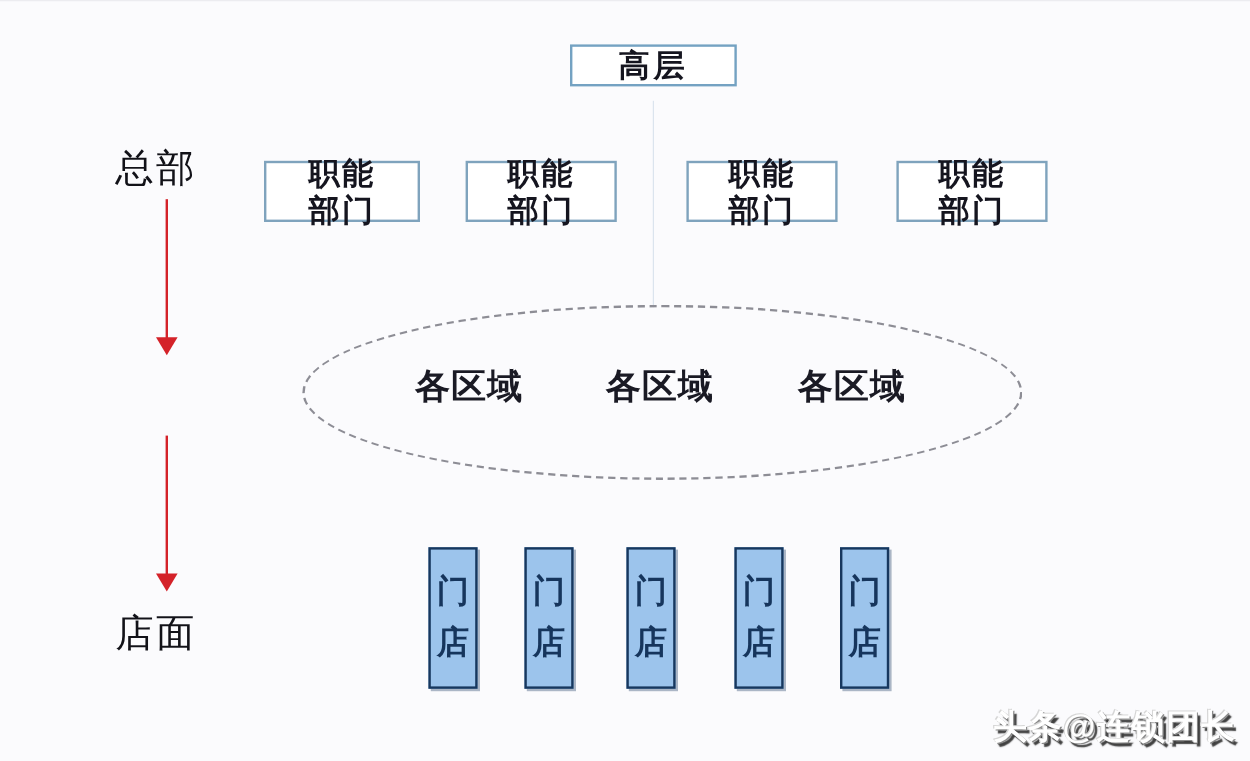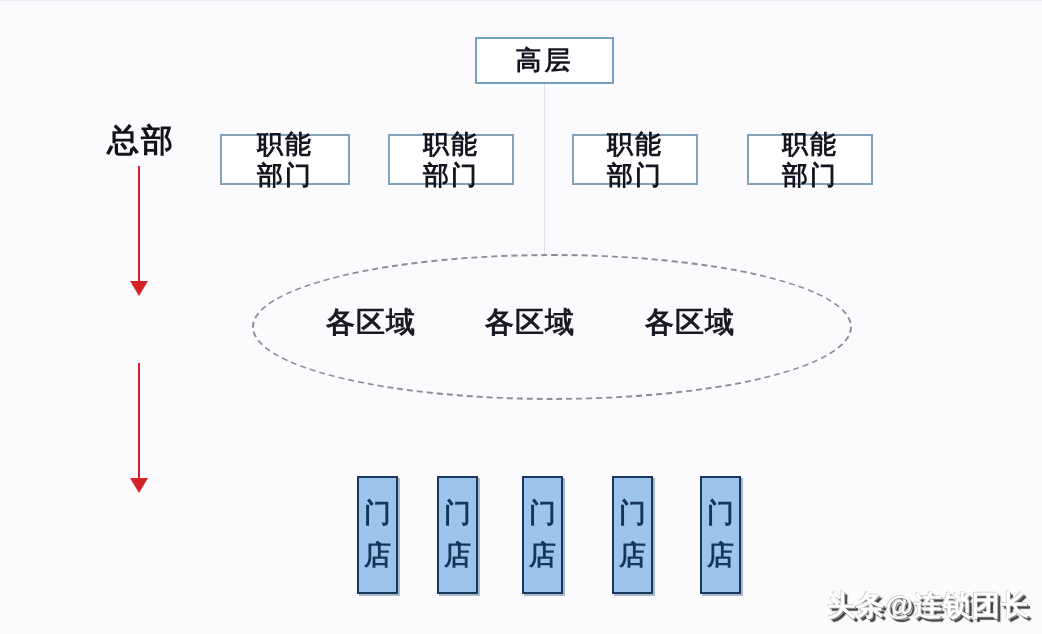--- a/index.html
+++ b/index.html
@@ -12,23 +12,23 @@
     width:1042px;height:634px;
     background:#fbfbfd;
     overflow:hidden;
     border-top:1px solid #ececf0;
     border-bottom:1px solid #e4e4e8;
   }
   
   .level-label{
     position:absolute;
     width:90px;
-    text-align:center;
+    text-align:left;
     font-size:32px;
-    font-weight:bold;
+    font-weight:normal;
     color:#121218;
     letter-spacing:2px;
   }
   
   .v-arrow{
     position:absolute;
     width:18px;
   }
   .v-arrow .shaft{
     position:absolute;
@@ -49,21 +49,21 @@
     position:absolute;
     background:#ffffff;
     border:2px solid #7fa3bd;
     display:flex;
     align-items:center;
     justify-content:center;
     box-sizing:border-box;
   }
   .top-box{
     left:475px;top:36px;
-    width:139px;height:47px;
+    width:139px;height:35px;
     border-color:#74a2c2;
     font-size:26px;font-weight:bold;color:#15151f;
     letter-spacing:3px;
   }
   .func-box{
     top:133px;height:51px;
     overflow:visible;
   }
   .func-text{
     font-size:26px;font-weight:bold;color:#15151f;
@@ -84,37 +84,36 @@
     left:252px;top:253px;
     width:600px;height:146px;
     border:2px dashed #8d8d95;
     border-radius:50%;
     box-sizing:border-box;
   }
   .region-label{
     position:absolute;
     top:302px;
     width:110px;
-    text-align:left;
+    text-align:right;
     font-size:29px;font-weight:bold;color:#1a1a24;
     letter-spacing:1px;
   }
   
   .store-box{
     position:absolute;
     top:455px;
     width:41px;height:118px;
     background:#9cc4ec;
     border:2px solid #17375e;
     box-shadow:2px 2px 0 rgba(23,55,94,0.35);
     box-sizing:border-box;
     display:flex;
     align-items:center;
     justify-content:center;
-    margin-top:20px;
   }
   .store-text{
     width:1em;
     font-size:27px;font-weight:bold;color:#16355c;
     line-height:1.55;
     word-break:break-all;
     text-align:center;
   }
   
   .watermark{
@@ -139,20 +138,21 @@
     <div class="shaft" style="height:116px;"></div>
     <div class="head"></div>
   </div>
 
 
   <div class="v-arrow" style="left:130px;top:362px;height:130px;">
     <div class="shaft" style="height:116px;"></div>
     <div class="head"></div>
   </div>
 
+  <div class="level-label" style="left:96px;top:505px;">店面</div>
 
   <div class="node-box top-box">
     <span>高层</span>
   </div>
 
   <div class="faint-line"></div>
 
   <div class="node-box func-box" style="left:220px;width:130px;">
     <div class="func-text">
       <span>职能</span>

